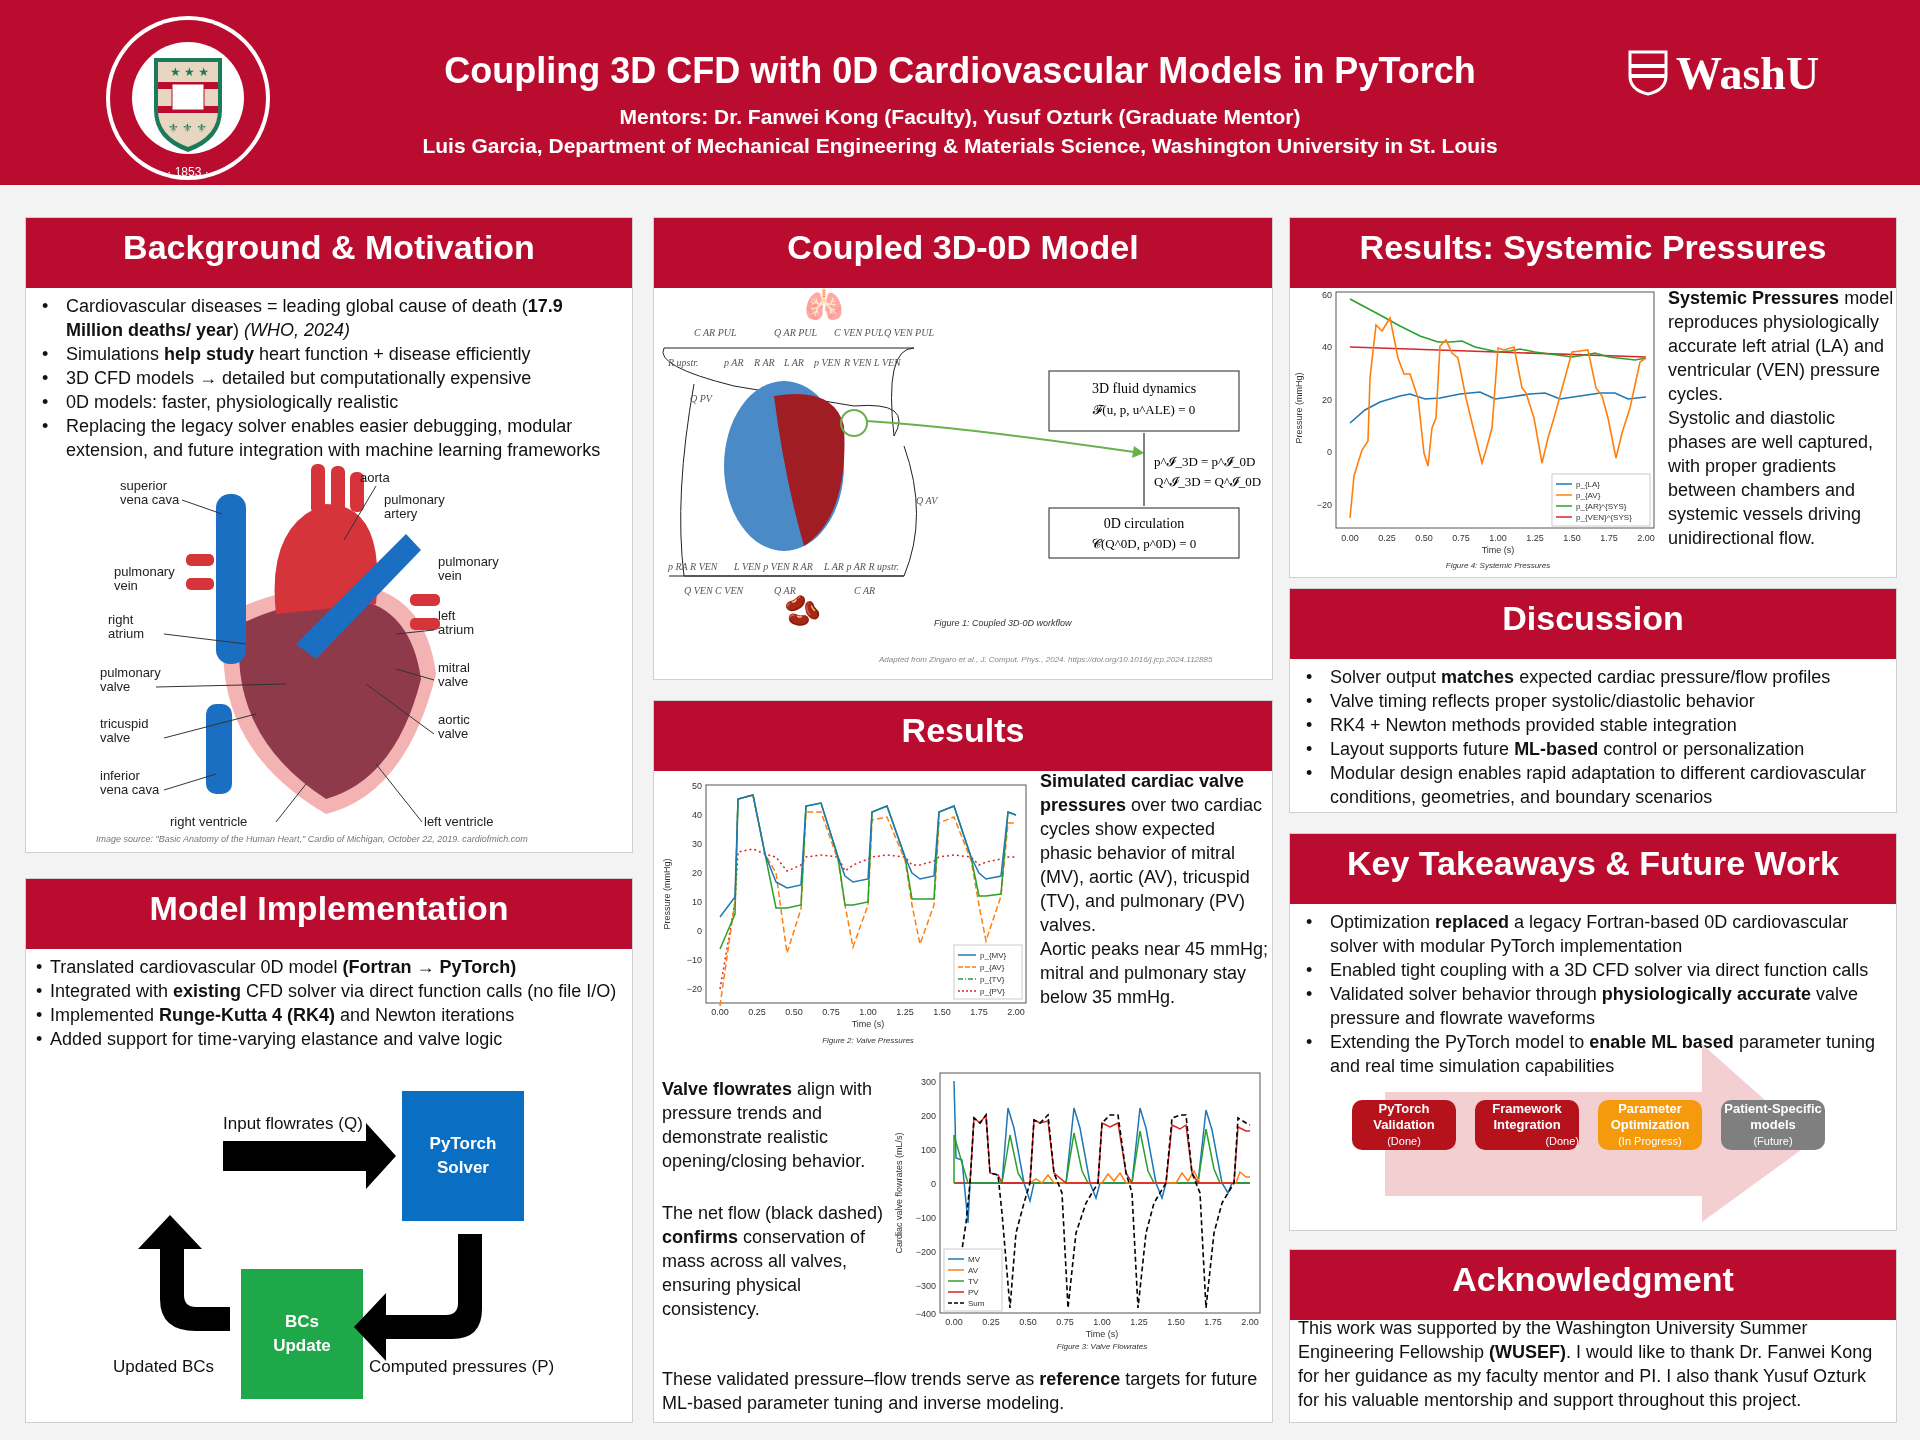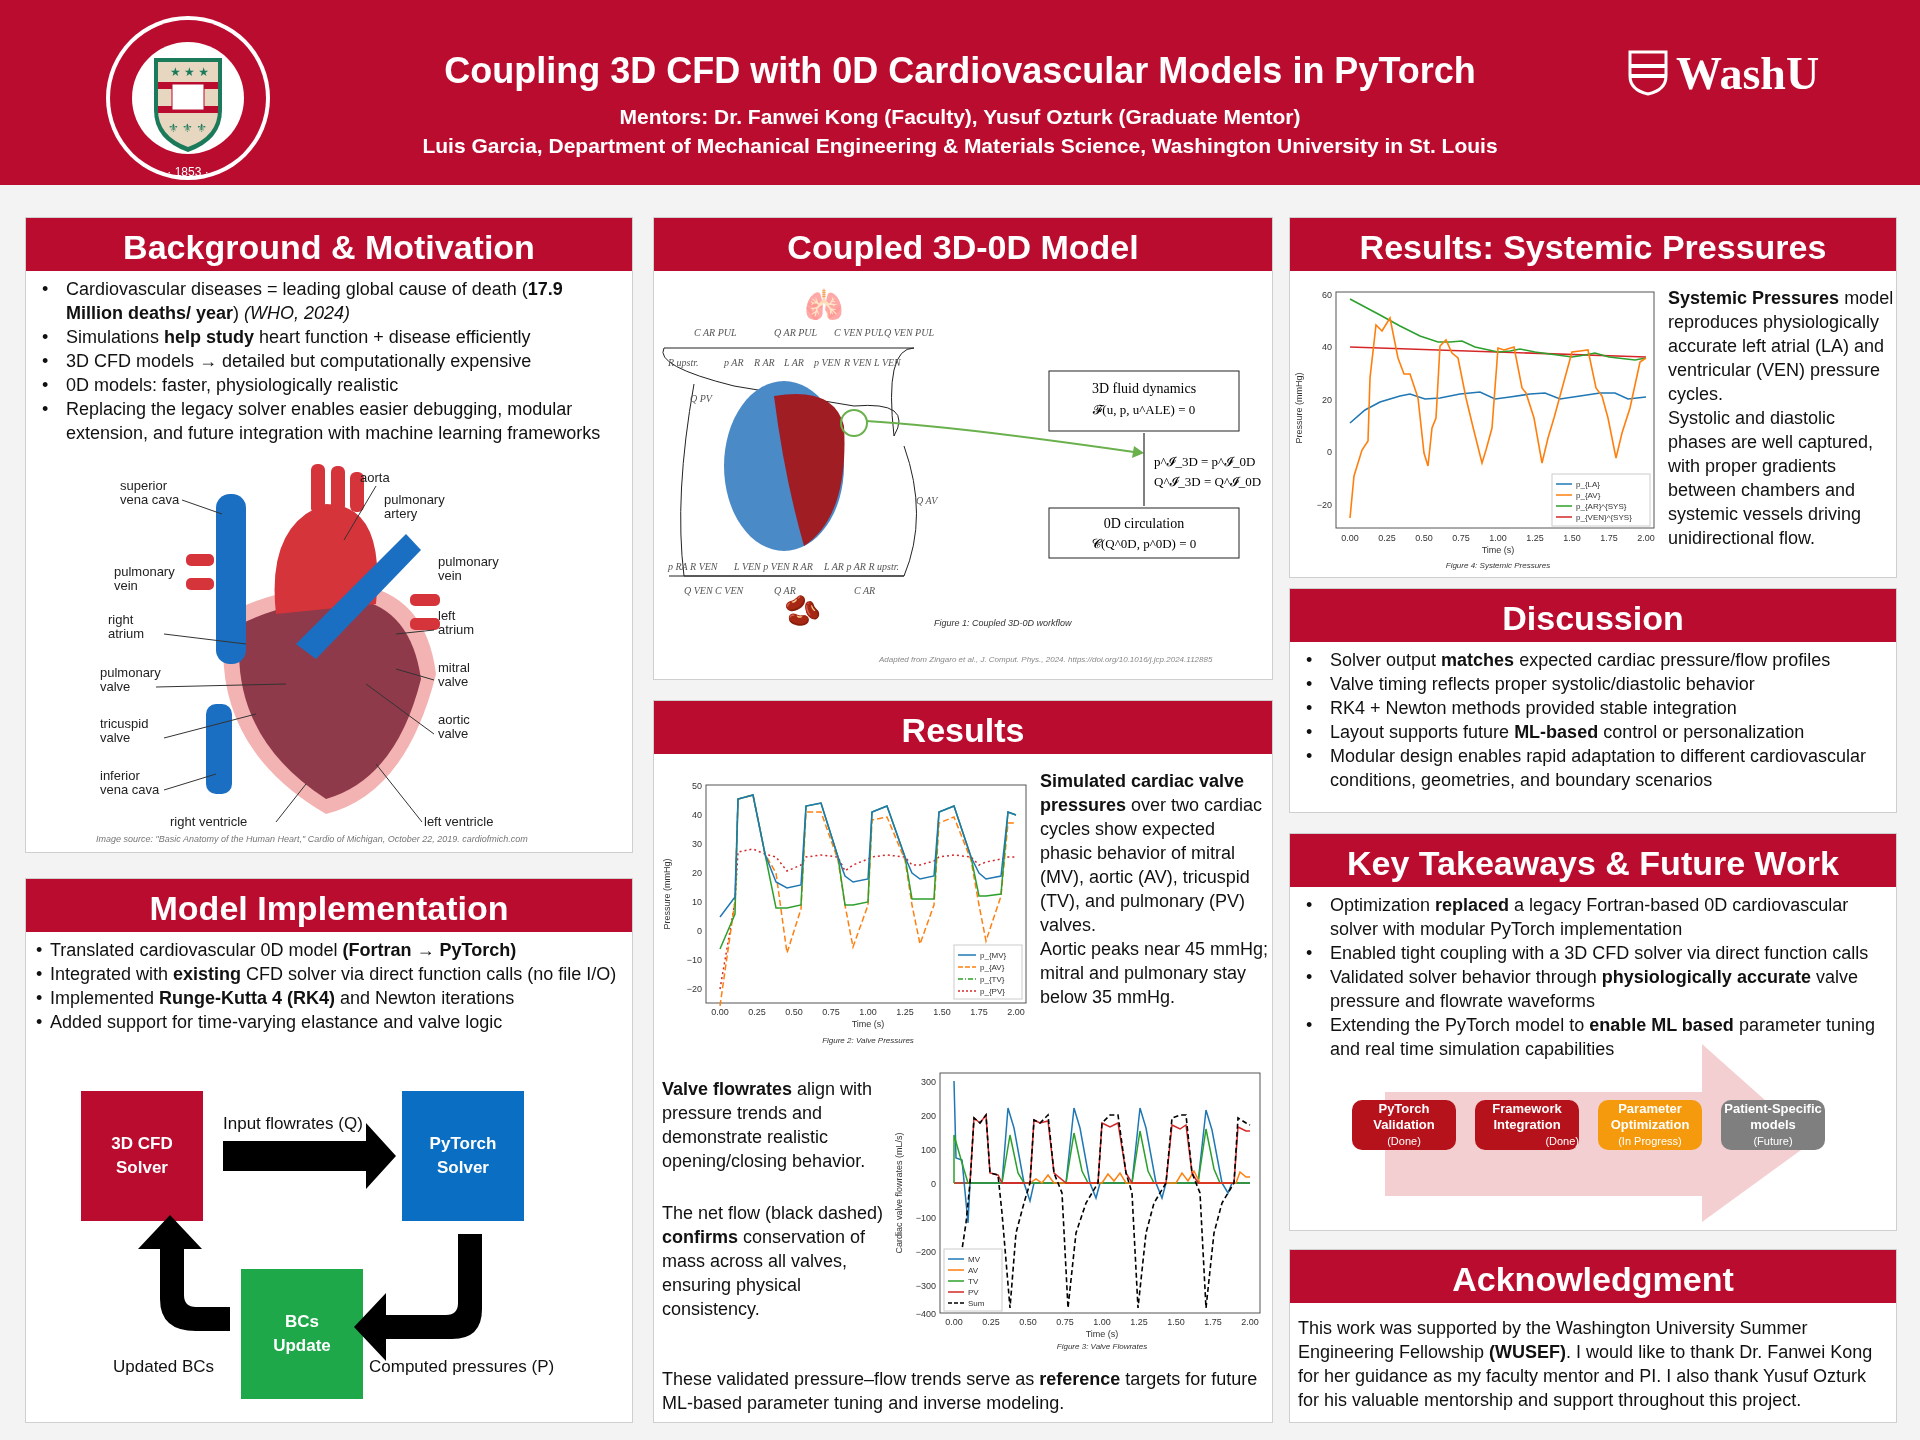--- a/index.html
+++ b/index.html
@@ -4,21 +4,21 @@
 <style>
   * { box-sizing: border-box; margin: 0; padding: 0; }
   body { width: 1920px; height: 1440px; background: #f3f3f3; font-family: "Liberation Sans", "DejaVu Sans", sans-serif; position: relative; overflow: hidden; color: #111; }
   .header { position: absolute; left: 0; top: 0; width: 1920px; height: 185px; background: #ba0c2f; color: #fff; }
   .seal { position: absolute; left: 104px; top: 14px; width: 168px; height: 168px; }
   .title { position: absolute; left: 380px; top: 50px; width: 1160px; text-align: center; font-size: 36px; font-weight: bold; }
   .subtitle { position: absolute; left: 380px; top: 102px; width: 1160px; text-align: center; font-size: 21px; font-weight: bold; line-height: 29px; }
   .logo { position: absolute; left: 1628px; top: 48px; height: 50px; display: flex; align-items: center; gap: 8px; }
   .logo-text { font-family: "Liberation Serif", "DejaVu Serif", serif; font-size: 46px; color: #fff; font-weight: bold; }
   .panel { position: absolute; background: #fff; border: 1px solid #cfcfcf; }
-  .panel-head { background: #ba0c2f; color: #fff; text-align: center; font-weight: bold; font-size: 34px; height: 53px; line-height: 58px; }
+  .panel-head { background: #ba0c2f; color: #fff; text-align: center; font-weight: bold; font-size: 34px; height: 70px; line-height: 58px; }
   .bul { list-style: none; padding: 6px 10px 0 10px; font-size: 18px; line-height: 24px; }
   .bul li { position: relative; padding-left: 30px; }
   .bul li::before { content: "•"; position: absolute; left: 6px; }
   .bul.tight li { padding-left: 14px; }
   .bul.tight li::before { left: 0; }
   .caption { font-style: italic; font-size: 9px; color: #555; }
   .chart { position: absolute; }
   .chart svg { display: block; }
   .bodytext { position: absolute; font-size: 18px; line-height: 24px; }
   .flowbox { position: absolute; color: #fff; font-weight: bold; font-size: 17px; display: flex; align-items: center; justify-content: center; text-align: center; line-height: 24px; }
@@ -131,21 +131,20 @@
 </div>
 
 <div class="panel" style="left:25px; top:878px; width:608px; height:545px;">
   <div class="panel-head">Model Implementation</div>
   <ul class="bul tight">
     <li><span>Translated cardiovascular 0D model </span><b>(Fortran → PyTorch)</b></li>
     <li><span>Integrated with </span><b>existing</b><span> CFD solver via direct function calls (no file I/O)</span></li>
     <li><span>Implemented </span><b>Runge-Kutta 4 (RK4)</b><span> and Newton iterations</span></li>
     <li><span>Added support for time-varying elastance and valve logic</span></li>
   </ul>
-  <div class="flowbox" style="left:55px; top:212px; width:122px; height:130px; background:#ba0c2f; padding:0 20px;">3D CFD Solver</div>
   <div class="flowbox" style="left:376px; top:212px; width:122px; height:130px; background:#0a6fc2; padding:0 20px;">PyTorch Solver</div>
   <div class="flowbox" style="left:215px; top:390px; width:122px; height:130px; background:#1fa84a; padding:0 30px;">BCs Update</div>
   <div class="flowlabel" style="left:197px; top:235px;">Input flowrates (Q)</div>
   <div class="flowlabel" style="left:343px; top:478px;">Computed pressures (P)</div>
   <div class="flowlabel" style="left:87px; top:478px;">Updated BCs</div>
   <svg width="608" height="545" style="position:absolute; left:0; top:0; pointer-events:none;">
     <path d="M197 262 H340 V244 L370 277 L340 310 V292 H197 Z" fill="#000"></path>
     <path d="M432 355 H456 V430 Q456 460 426 460 H360 V482 L328 448 L360 414 V436 H420 Q432 436 432 424 Z" fill="#000"></path>
     <path d="M204 452 H170 Q134 452 134 420 V370 H112 L144 336 L176 370 H158 V416 Q158 428 170 428 H204 Z" fill="#000"></path>
   </svg>

